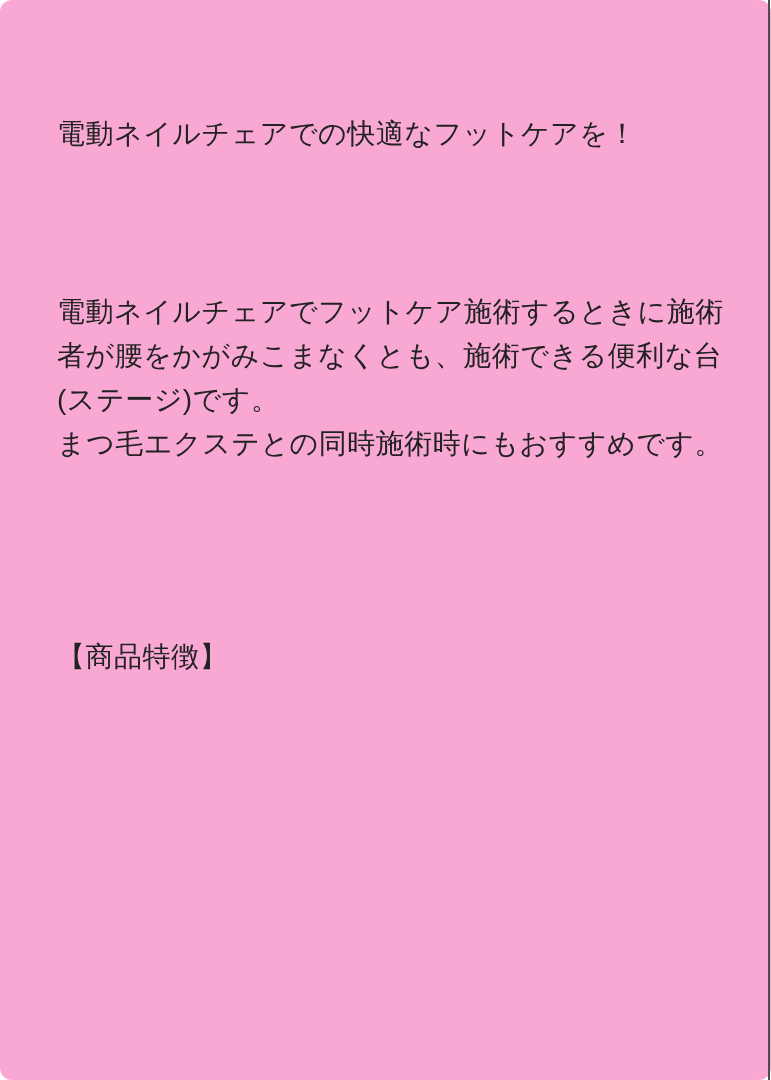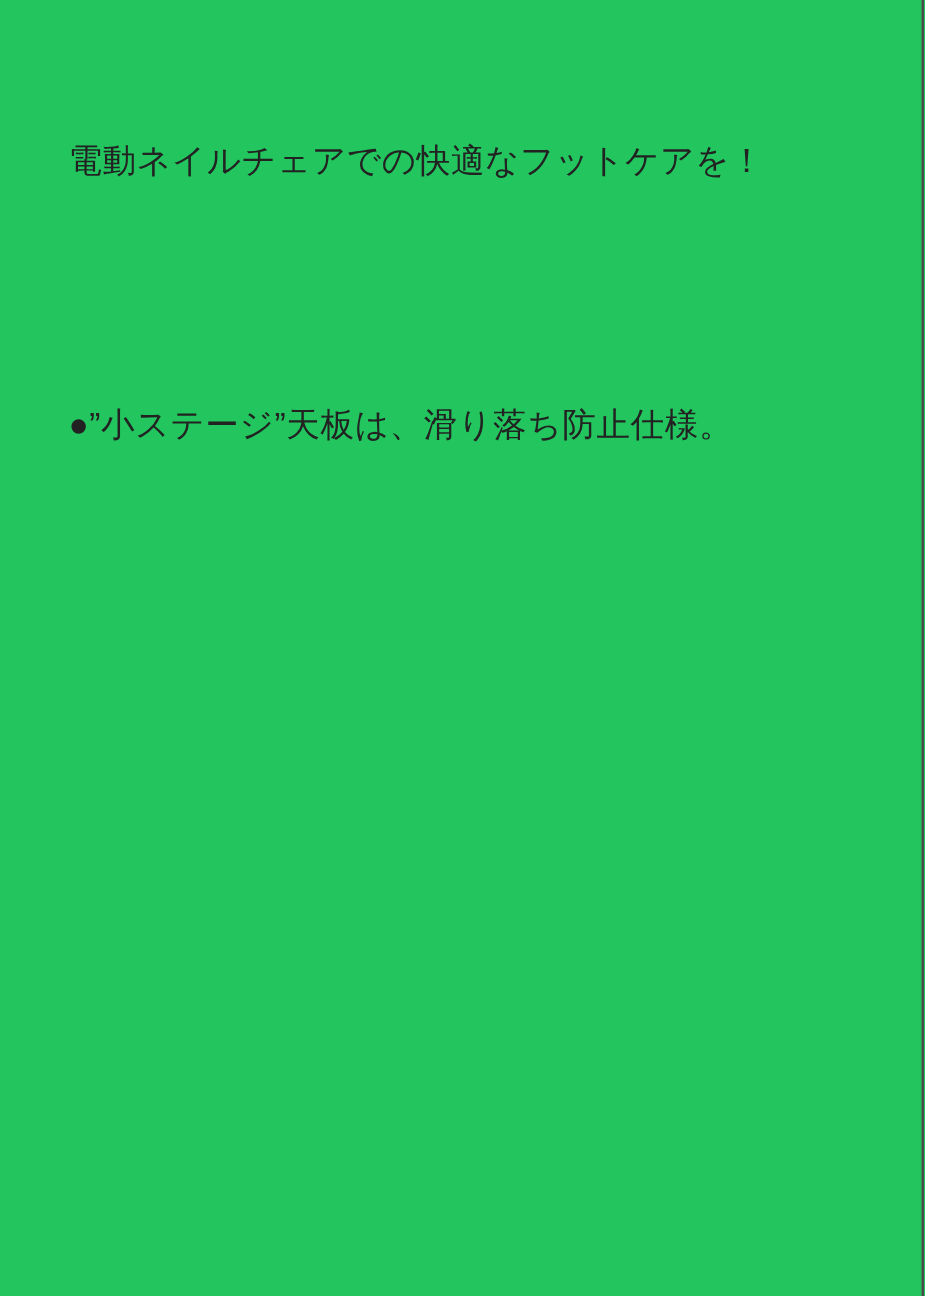--- a/index.html
+++ b/index.html
@@ -10,21 +10,22 @@
     width: 771px;
     height: 1080px;
     position: relative;
     overflow: hidden;
     background: #ffffff;
     font-family: "Liberation Sans", sans-serif;
   }
   .page {
     position: absolute;
     inset: 0;
-    background: #22c55e;
+    background: #f9a8d4;
+    border-radius: 12px;
   }
   .right-edge-line {
     position: absolute;
     top: 0;
     right: 1px;
     width: 2px;
     height: 1080px;
     background: var(--edge-color, #4b4b4b);
   }
   .content {
@@ -51,23 +52,27 @@
 </style>
 </head>
 <body>
 
 <div class="page">
 
   <div class="content">
 
     <h1 class="headline">電動ネイルチェアでの快適なフットケアを！</h1>
 
+    <p class="intro-body">電動ネイルチェアでフットケア施術するときに施術
+者が腰をかがみこまなくとも、施術できる便利な台
+(ステージ)です。
+まつ毛エクステとの同時施術時にもおすすめです。</p>
 
+    <h2 class="features-heading">【商品特徴】</h2>
 
-    <p class="feature-item">●”小ステージ”天板は、滑り落ち防止仕様。</p>
 
     
 
     
     
     
     
 
   </div>
 

